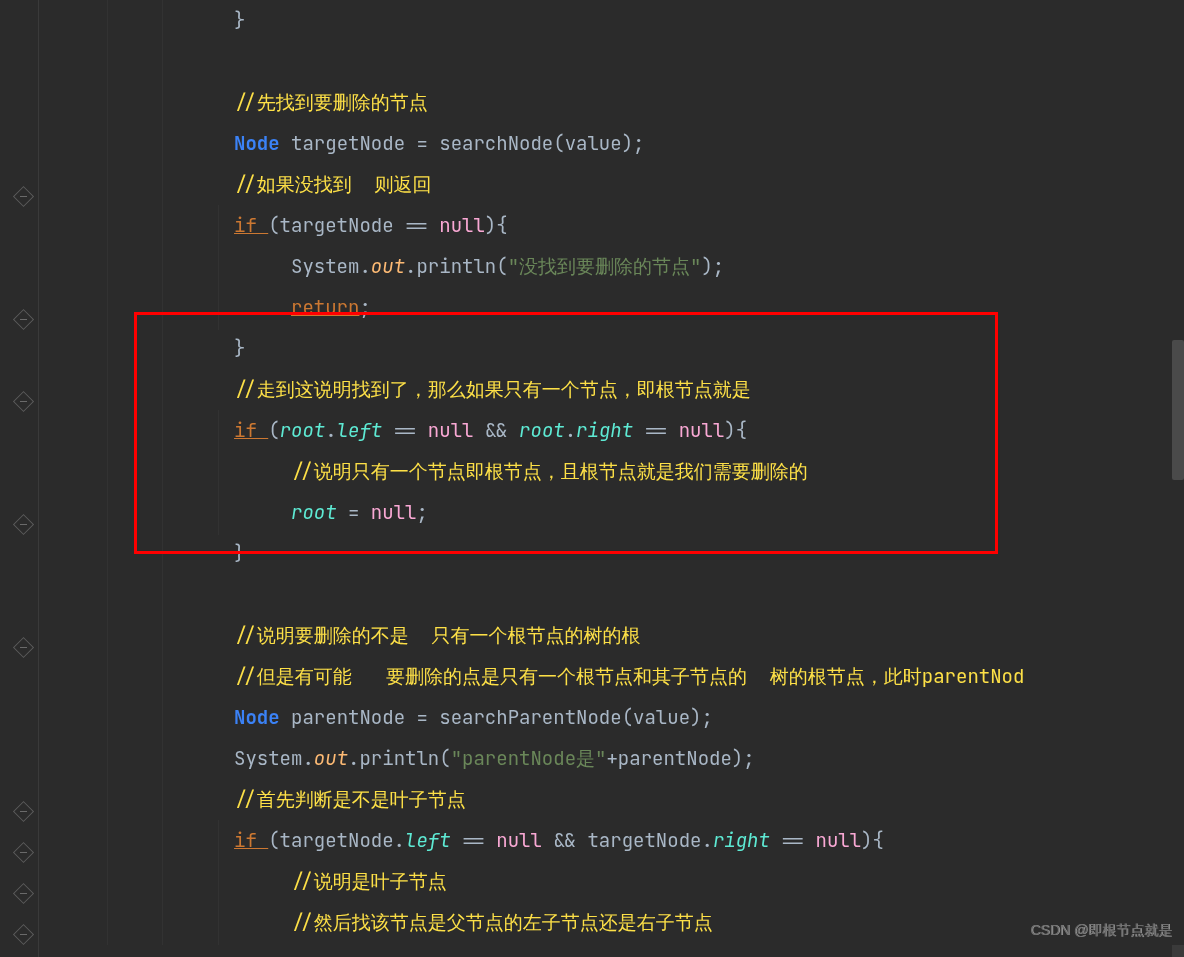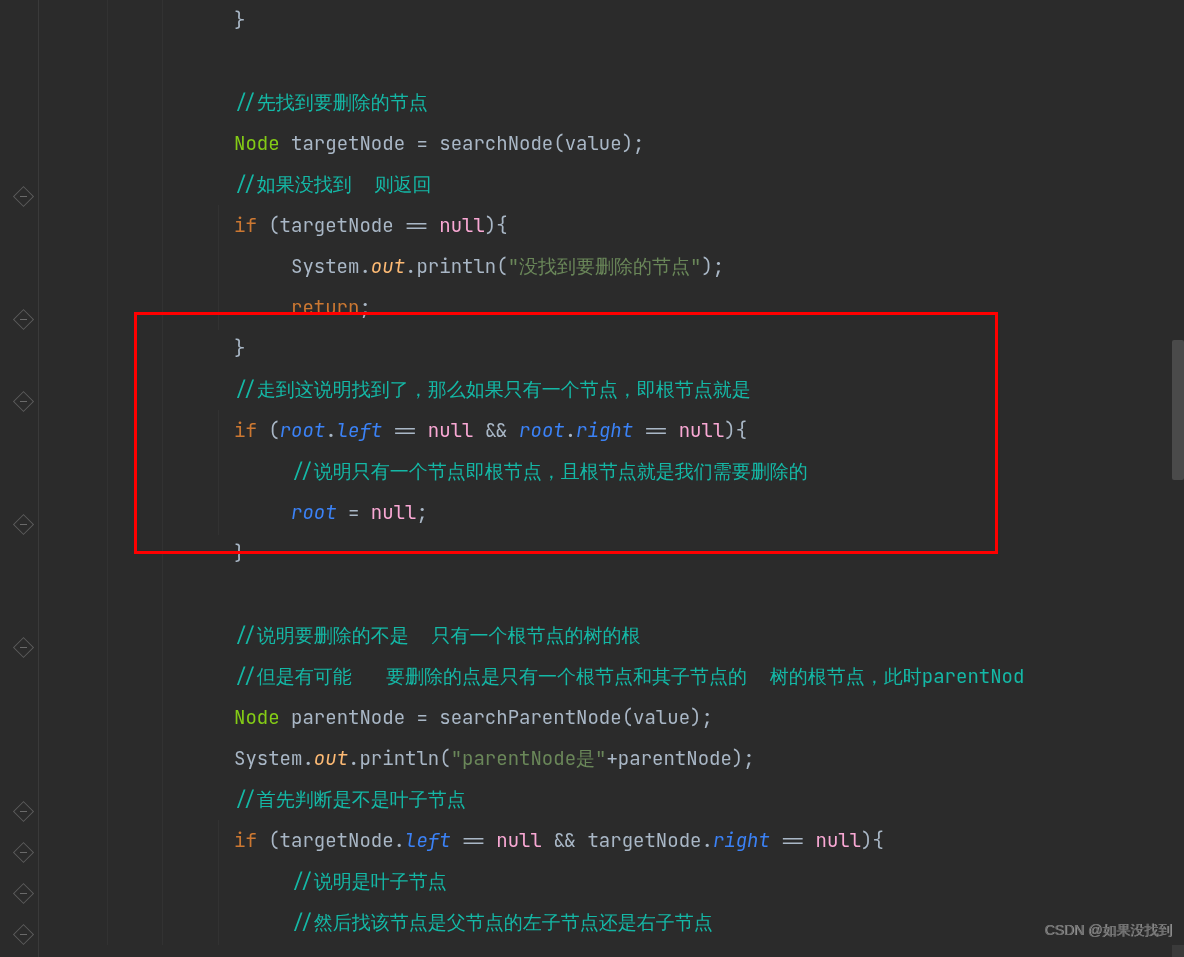--- a/index.html
+++ b/index.html
@@ -7,26 +7,26 @@
   .gutter{width:38px;min-width:38px;background:#2b2b2b;border-right:1px solid #3a3a3a;position:relative;}
   .gutter-icon{width:13px;height:13px;border:1px solid #5a5a5a;position:absolute;left:16px;transform:rotate(45deg);background:#2b2b2b;}
   .gutter-icon .minus{width:7px;height:1px;background:#6a6a6a;position:absolute;top:5.5px;left:2.5px;transform:rotate(-45deg);}
   .main-wrap{position:relative;flex:1;min-width:0;}
   .pad{margin-left:24px;white-space:pre;}
   .indent-guide{position:absolute;top:0;bottom:0;width:1px;background:#3a3a3a;opacity:.5;}
   .ig-1{left:68px;} .ig-2{left:123px;} 
   .indent-seg{position:absolute;width:1px;background:#3a3a3a;opacity:.5;}
   .highlight-box{position:absolute;border:3px solid #ff0000;left:95px;top:312px;width:858px;height:236px;pointer-events:none;z-index:5;}
   .code-row{display:block;}
-  .tok-comment{color:#14b8a6;margin-top:20px;}
-  .tok-keyword{color:#cc7832;}
+  .tok-comment{color:#fde047;margin-top:20px;}
+  .tok-keyword{color:#cc7832;text-decoration:underline;}
   .tok-string{color:#6a8759;}
-  .tok-field{color:#3b82f6;font-style:italic;}
+  .tok-field{color:#5eead4;font-style:italic;}
   .tok-static{color:#fdba74;font-style:italic;}
-  .tok-type{color:#84cc16;}
+  .tok-type{color:#3b82f6;font-weight:bold;}
   .tok-ident{color:#a9b7c6;}
   .tok-plain{color:#a9b7c6;}
   .tok-op{color:#a9b7c6;}
   .tok-null{color:#f9a8d4;}
   .watermark{position:absolute;bottom:6px;right:12px;color:#808080;font-size:14px;font-family:sans-serif;opacity:.8;text-shadow:1px 0 0 #aaa;z-index:6;}
   .scrollbar-corner{position:absolute;right:0;bottom:0;width:12px;height:12px;background:#3a3a3a;}
   .scrollbar-v{position:absolute;right:0;top:0;width:12px;height:calc(100% - 12px);background:#2b2b2b;}
   .scrollbar-v .thumb{width:12px;height:140px;background:#4a4a4a;position:absolute;top:340px;border-radius:2px;}
   .scrollbar-h{position:absolute;left:0;bottom:0;right:12px;height:12px;background:#2b2b2b;}
 </style>
@@ -73,15 +73,15 @@
 
     <div class="highlight-box"></div>
 
     <div class="pad" id="code-container"><div class="code-row"><span class="tok-plain">               </span><span class="tok-plain">}</span></div><div class="code-row">&nbsp;</div><div class="code-row"><span class="tok-plain">               </span><span class="tok-comment">//先找到要删除的节点</span></div><div class="code-row"><span class="tok-plain">               </span><span class="tok-type">Node </span><span class="tok-ident">targetNode = searchNode(value)</span><span class="tok-op">;</span></div><div class="code-row"><span class="tok-plain">               </span><span class="tok-comment">//如果没找到  则返回</span></div><div class="code-row"><span class="tok-plain">               </span><span class="tok-keyword">if </span><span class="tok-plain">(targetNode == </span><span class="tok-null">null</span><span class="tok-plain">){</span></div><div class="code-row"><span class="tok-plain">                    </span><span class="tok-plain">System.</span><span class="tok-static">out</span><span class="tok-plain">.println(</span><span class="tok-string">"没找到要删除的节点"</span><span class="tok-plain">);</span></div><div class="code-row"><span class="tok-plain">                    </span><span class="tok-keyword">return</span><span class="tok-plain">;</span></div><div class="code-row"><span class="tok-plain">               </span><span class="tok-plain">}</span></div><div class="code-row"><span class="tok-plain">               </span><span class="tok-comment">//走到这说明找到了，那么如果只有一个节点，即根节点就是</span></div><div class="code-row"><span class="tok-plain">               </span><span class="tok-keyword">if </span><span class="tok-plain">(</span><span class="tok-field">root</span><span class="tok-plain">.</span><span class="tok-field">left</span><span class="tok-plain"> == </span><span class="tok-null">null</span><span class="tok-plain"> &amp;&amp; </span><span class="tok-field">root</span><span class="tok-plain">.</span><span class="tok-field">right</span><span class="tok-plain"> == </span><span class="tok-null">null</span><span class="tok-plain">){</span></div><div class="code-row"><span class="tok-plain">                    </span><span class="tok-comment">//说明只有一个节点即根节点，且根节点就是我们需要删除的</span></div><div class="code-row"><span class="tok-plain">                    </span><span class="tok-field">root</span><span class="tok-plain"> = </span><span class="tok-null">null</span><span class="tok-plain">;</span></div><div class="code-row"><span class="tok-plain">               </span><span class="tok-plain">}</span></div><div class="code-row">&nbsp;</div><div class="code-row"><span class="tok-plain">               </span><span class="tok-comment">//说明要删除的不是  只有一个根节点的树的根</span></div><div class="code-row"><span class="tok-plain">               </span><span class="tok-comment">//但是有可能   要删除的点是只有一个根节点和其子节点的  树的根节点，此时parentNod</span></div><div class="code-row"><span class="tok-plain">               </span><span class="tok-type">Node </span><span class="tok-ident">parentNode = searchParentNode(value)</span><span class="tok-plain">;</span></div><div class="code-row"><span class="tok-plain">               </span><span class="tok-plain">System.</span><span class="tok-static">out</span><span class="tok-plain">.println(</span><span class="tok-string">"parentNode是"</span><span class="tok-plain">+parentNode);</span></div><div class="code-row"><span class="tok-plain">               </span><span class="tok-comment">//首先判断是不是叶子节点</span></div><div class="code-row"><span class="tok-plain">               </span><span class="tok-keyword">if </span><span class="tok-plain">(targetNode.</span><span class="tok-field">left</span><span class="tok-plain"> == </span><span class="tok-null">null</span><span class="tok-plain"> &amp;&amp; targetNode.</span><span class="tok-field">right</span><span class="tok-plain"> == </span><span class="tok-null">null</span><span class="tok-plain">){</span></div><div class="code-row"><span class="tok-plain">                    </span><span class="tok-comment">//说明是叶子节点</span></div><div class="code-row"><span class="tok-plain">                    </span><span class="tok-comment">//然后找该节点是父节点的左子节点还是右子节点</span></div><div class="code-row"><span class="tok-plain">                    </span><span class="tok-keyword">if </span><span class="tok-plain">(parentNode.</span><span class="tok-field">left</span><span class="tok-plain"> != </span><span class="tok-null">null</span><span class="tok-plain"> &amp;&amp; parentNode.</span><span class="tok-field">left</span><span class="tok-plain">.</span><span class="tok-field">value</span><span class="tok-plain"> == value){</span></div></div>
 
     <div class="scrollbar-v">
       <div class="thumb"></div>
     </div>
     <div class="scrollbar-h"></div>
     <div class="scrollbar-corner"></div>
-    <div class="watermark">CSDN @如果没找到</div>
+    <div class="watermark">CSDN @即根节点就是</div>
   </div>
 </div>
 
 </body></html>

